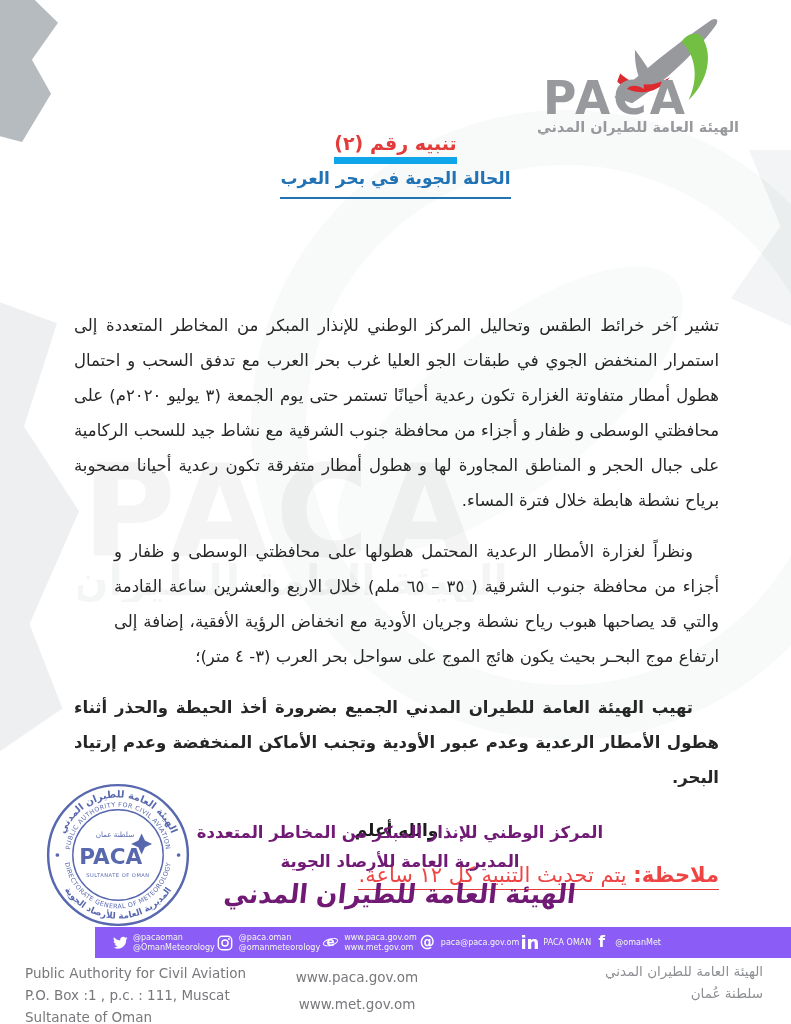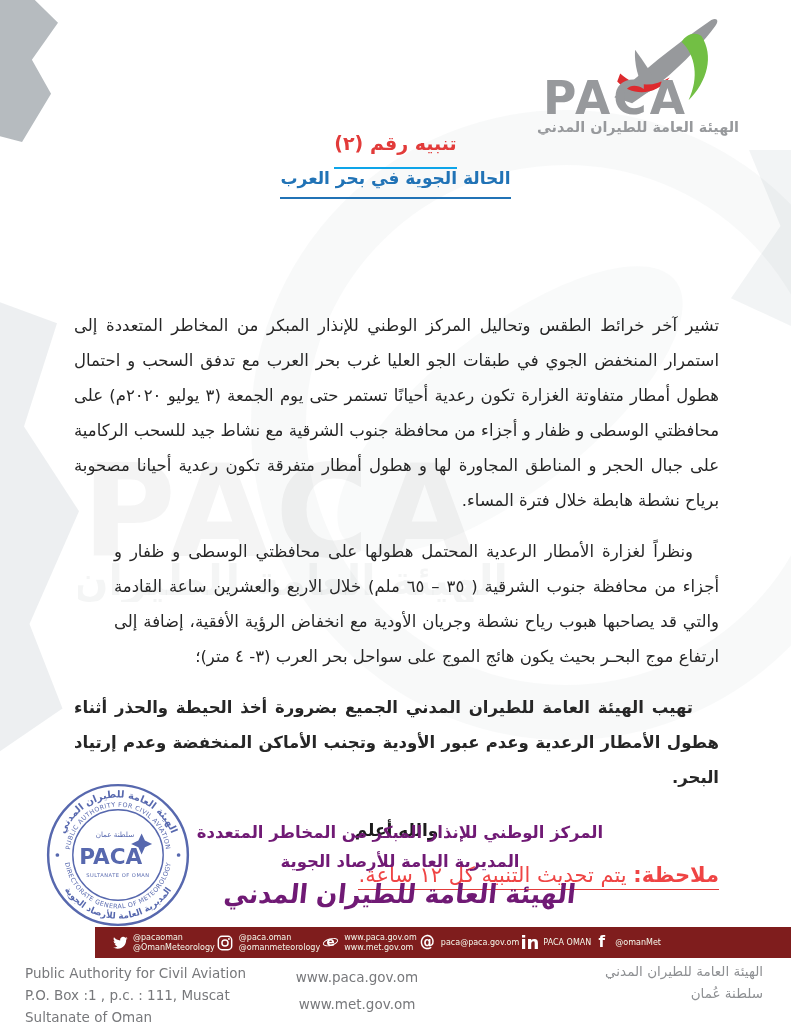--- a/index.html
+++ b/index.html
@@ -21,21 +21,21 @@
     background:rgba(160,166,172,.06);transform:rotate(-38deg);}
   .wm-paca{left:82px;top:448px;font-size:128px;font-weight:bold;letter-spacing:6px;
     color:rgba(60,64,68,.06);line-height:1;}
   .wm-ar{left:78px;top:560px;width:430px;font-size:42px;font-weight:bold;direction:rtl;
     color:rgba(60,64,68,.055);line-height:1;white-space:nowrap;overflow:hidden;}
   
   .logo{position:absolute;top:12px;right:46px;width:208px;height:126px;}
   
   .title{position:absolute;top:132px;left:0;width:100%;text-align:center;
     color:#E23B3A;font-size:19px;font-weight:bold;}
-  .title span{border-bottom:2px solid #0ea5e9;padding-bottom:13px;}
+  .title span{border-bottom:7px solid #0ea5e9;padding-bottom:3px;}
   .subtitle{position:absolute;top:168px;left:0;width:100%;text-align:center;
     color:#2173B6;font-size:17px;font-weight:bold;}
   .subtitle span{border-bottom:2px solid #2173B6;padding-bottom:9px;}
   
   .issuance{position:absolute;top:198px;right:72px;direction:rtl;text-align:right;
     color:#2173B6;font-size:16px;line-height:26px;}
   
   .doc-body{position:absolute;top:308px;left:74px;right:72px;direction:rtl;
     text-align:justify;color:#262626;font-size:16.5px;line-height:35px;}
   .doc-body p{margin:0 0 16px 0;}
@@ -46,21 +46,21 @@
   .note .wrap{border-bottom:1.6px solid #E23B3A;padding-bottom:2px;}
   .note .lbl{font-weight:bold;}
   
   .stamp{position:absolute;left:30px;top:780px;width:176px;height:150px;opacity:.85;}
   
   .sig{position:absolute;left:190px;top:818px;width:420px;text-align:center;direction:rtl;
     color:#701a75;font-weight:bold;font-size:16.5px;line-height:29px;}
   .sig .calli{font-size:25px;margin-top:4px;transform:skewX(-6deg) scaleY(1.05);
     display:inline-block;letter-spacing:1px;}
   
-  .socialbar{position:absolute;left:95px;right:0;top:927px;height:31px;background:#7f1d1d;
+  .socialbar{position:absolute;left:95px;right:0;top:927px;height:31px;background:#8b5cf6;
     display:flex;align-items:center;justify-content:space-between;
     padding:0 130px 0 16px;box-sizing:border-box;}
   .sb-item{display:flex;align-items:center;gap:5px;color:#fff;white-space:nowrap;}
   .sb-icon{display:inline-flex;align-items:center;justify-content:center;width:17px;height:17px;}
   .sb-glyph{font-weight:bold;font-size:18px;line-height:17px;color:#fff;}
   .sb-lines{font-size:8px;line-height:9.5px;color:#F4F9EC;}
   
   .footer-en{position:absolute;left:25px;top:962px;color:#77787B;font-size:13.5px;line-height:22px;}
   .footer-urls{position:absolute;left:290px;top:964px;width:134px;text-align:center;
     color:#77787B;font-size:13.5px;line-height:27px;}

